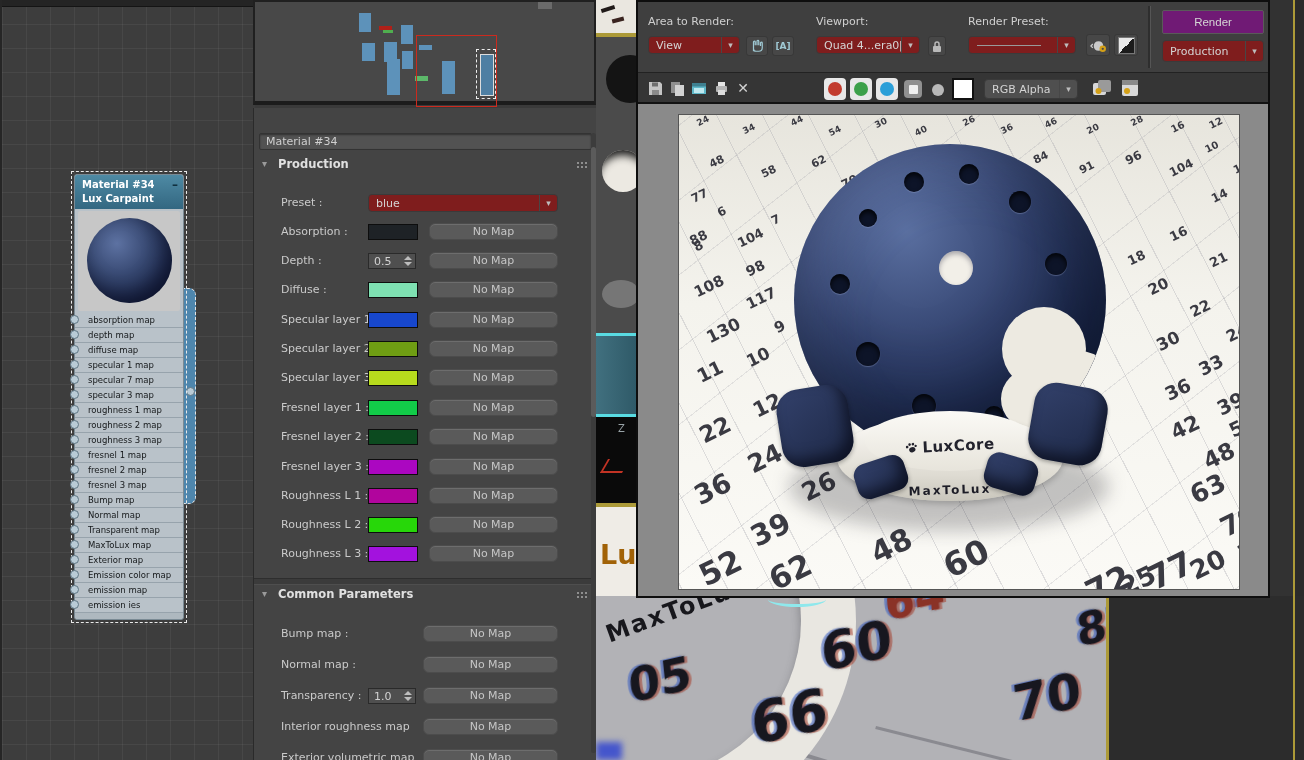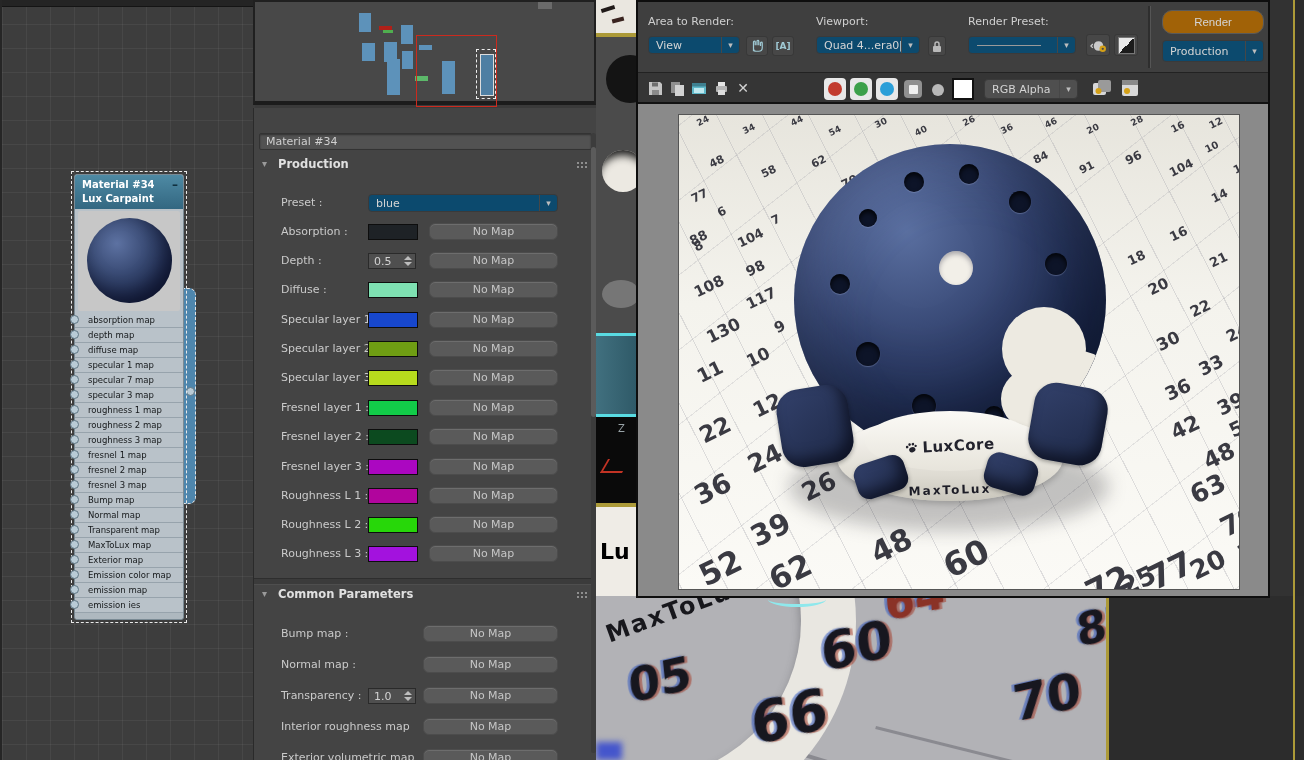--- a/index.html
+++ b/index.html
@@ -36,21 +36,21 @@
   #mp-close{right:7px;top:3px;color:#d6d6d6;font-weight:bold;font-size:12px;}
   #mp-name{left:5px;top:25px;width:333px;height:17px;background:#525252;border:1px solid #333;border-radius:2px;box-shadow:inset 0 1px 2px rgba(0,0,0,.4);color:#cfcfcf;padding:1px 6px;box-sizing:border-box;line-height:14px;}
   .rollout{height:17px;}
   .rollout .arr{position:absolute;left:6px;top:2px;color:#9a9a9a;font-size:10px;}
   .rollout b{position:absolute;left:22px;top:1px;color:#e0e0e0;font-size:11.5px;}
   .dots{position:absolute;right:8px;top:5px;width:11px;height:9px;background-image:radial-gradient(#8f8f8f 1px,transparent 1.2px);background-size:4px 4px;}
   .prow{position:absolute;left:0;width:343px;height:18px;}
   .prow .plabel{position:absolute;left:27px;top:2px;color:#cacaca;white-space:nowrap;}
   .swatch{position:absolute;left:114px;top:1px;width:50px;height:16px;border:1px solid #0d0d0d;box-sizing:border-box;}
   .nomap{position:absolute;top:0;height:17px;background:#5a5a5a;border:1px solid #4c4c4c;border-radius:6px;box-shadow:inset 0 1px 0 #6d6d6d;color:#c6c6c6;text-align:center;line-height:16px;box-sizing:border-box;}
-  .dd{position:absolute;left:114px;top:0;height:18px;background:#0c4a6e;border:1px solid #3a3a3a;border-radius:4px;box-sizing:border-box;color:#d4d4d4;}
+  .dd{position:absolute;left:114px;top:0;height:18px;background:#7f1d1d;border:1px solid #3a3a3a;border-radius:4px;box-sizing:border-box;color:#d4d4d4;}
   .dd .val{position:absolute;left:7px;top:2px;white-space:nowrap;overflow:hidden;}
   .dd .arrbox{position:absolute;right:0;top:0;width:17px;height:100%;border-left:1px solid #474747;color:#bdbdbd;text-align:center;line-height:16px;font-size:9px;}
   .spin{position:absolute;left:114px;top:1px;height:16px;background:#4f4f4f;border:1px solid #2a2a2a;box-sizing:border-box;color:#d2d2d2;}
   .spin .val{position:absolute;left:5px;top:1px;}
   .spin .arrows{position:absolute;right:3px;top:2px;width:8px;height:12px;}
   .spa-up{width:0;height:0;border-left:4px solid transparent;border-right:4px solid transparent;border-bottom:4px solid #bdbdbd;margin-bottom:2px;}
   .spa-dn{width:0;height:0;border-left:4px solid transparent;border-right:4px solid transparent;border-top:4px solid #bdbdbd;}
   #mp-divider{left:0;top:470px;width:343px;height:5px;background:#3b3b3b;border-top:1px solid #2e2e2e;border-bottom:1px solid #4e4e4e;}
   #mp-scroll{left:337px;top:25px;width:5px;height:620px;background:#3c3c3c;border-radius:3px;}
   #mp-thumb{left:0;top:14px;width:5px;height:270px;background:#5b5b5b;border-radius:3px;}
@@ -58,21 +58,21 @@
   #vp-right{left:1270px;top:0;width:34px;height:596px;background:#323232;}
   #vp-left{left:596px;top:0;width:40px;height:596px;background:#4b4b4b;overflow:hidden;}
   #vp-bottom{left:596px;top:596px;width:708px;height:164px;overflow:hidden;background:#2c2c2c;}
   #vp-floor{left:0;top:0;width:510px;height:164px;background:#b2b2b6;overflow:hidden;}
   .vpnum{position:absolute;font-weight:bold;color:#17171f;transform-origin:left top;
     text-shadow:3px 1px 0 rgba(170,60,40,.5),-3px -1px 0 rgba(50,90,200,.5),0 0 3px rgba(40,40,60,.5);filter:blur(.7px);}
   .gridline{position:absolute;background:#83838a;opacity:.85;}
   
   #rwin{left:636px;top:0;width:634px;height:598px;background:#3f3f3f;border:2px solid #0e0e0e;box-sizing:border-box;}
   .hlabel{position:absolute;color:#cfcfcf;white-space:nowrap;}
-  .hbtn{position:absolute;background:#a16207;border:1px solid #5a5a5a;border-radius:10px;color:#d5d5d5;text-align:center;box-sizing:border-box;}
+  .hbtn{position:absolute;background:#701a75;border:1px solid #5a5a5a;border-radius:2px;color:#d5d5d5;text-align:center;box-sizing:border-box;}
   .icobtn{position:absolute;background:#474747;border:1px solid #383838;border-radius:3px;box-sizing:border-box;display:flex;align-items:center;justify-content:center;}
   #rtoolbar{left:0;top:70px;width:630px;height:32px;background:#353535;border-top:1px solid #222;border-bottom:2px solid #121212;box-sizing:border-box;}
   .tico{position:absolute;top:6px;width:18px;height:18px;display:flex;align-items:center;justify-content:center;}
   .chan{position:absolute;top:5px;width:22px;height:22px;border-radius:4px;background:#e8e8e8;display:flex;align-items:center;justify-content:center;}
   .chan i{display:block;width:14px;height:14px;border-radius:50%;}
   #rframe{left:0;top:102px;width:630px;height:492px;background:#8a8a8a;}
   #rimage{left:40px;top:10px;width:562px;height:476px;overflow:hidden;
     background:linear-gradient(180deg,#e7e5dd 0%,#f4f3ed 40%,#fbfaf6 100%);
     border:1px solid #555;box-sizing:border-box;}
   #rimage .grid{position:absolute;left:-50px;top:-50px;width:700px;height:600px;
@@ -235,21 +235,21 @@
     <div class="abs" style="left:6px;top:280px;width:38px;height:28px;border-radius:50%;background:#767676;"></div>
     <div class="cyline abs" style="left:0;top:333px;width:40px;height:3px;"></div>
     <div class="abs" style="left:0;top:336px;width:40px;height:78px;background:linear-gradient(90deg,#41707f,#2f5a68);"></div>
     <div class="cyline abs" style="left:0;top:414px;width:40px;height:3px;"></div>
     <div class="abs" style="left:0;top:417px;width:40px;height:86px;background:#0a0a0a;">
       <span class="abs" style="left:22px;top:6px;color:#98a2a6;font-size:10px;">Z</span>
       <div class="abs" style="left:8px;top:42px;width:20px;height:12px;border-left:2px solid #c23324;border-bottom:2px solid #c23324;transform:skewX(-30deg);"></div>
     </div>
     <div class="yline abs" style="left:0;top:503px;width:40px;height:4px;"></div>
     <div class="abs" style="left:0;top:507px;width:40px;height:89px;background:#efece6;">
-      <span class="abs" style="left:4px;top:32px;font-weight:bold;font-size:22px;color:#000000;">Lu</span>
+      <span class="abs" style="left:4px;top:32px;font-weight:bold;font-size:27px;color:#a16207;">Lu</span>
     </div>
   </div>
 
   <div id="vp-right" class="abs">
     <div class="yline abs" style="left:23px;top:0;width:2px;height:596px;"></div>
     <div class="abs" style="left:25px;top:0;width:9px;height:596px;background:#2b2b2b;"></div>
   </div>
 
   <div id="vp-bottom" class="abs">
     <div id="vp-floor" class="abs">

